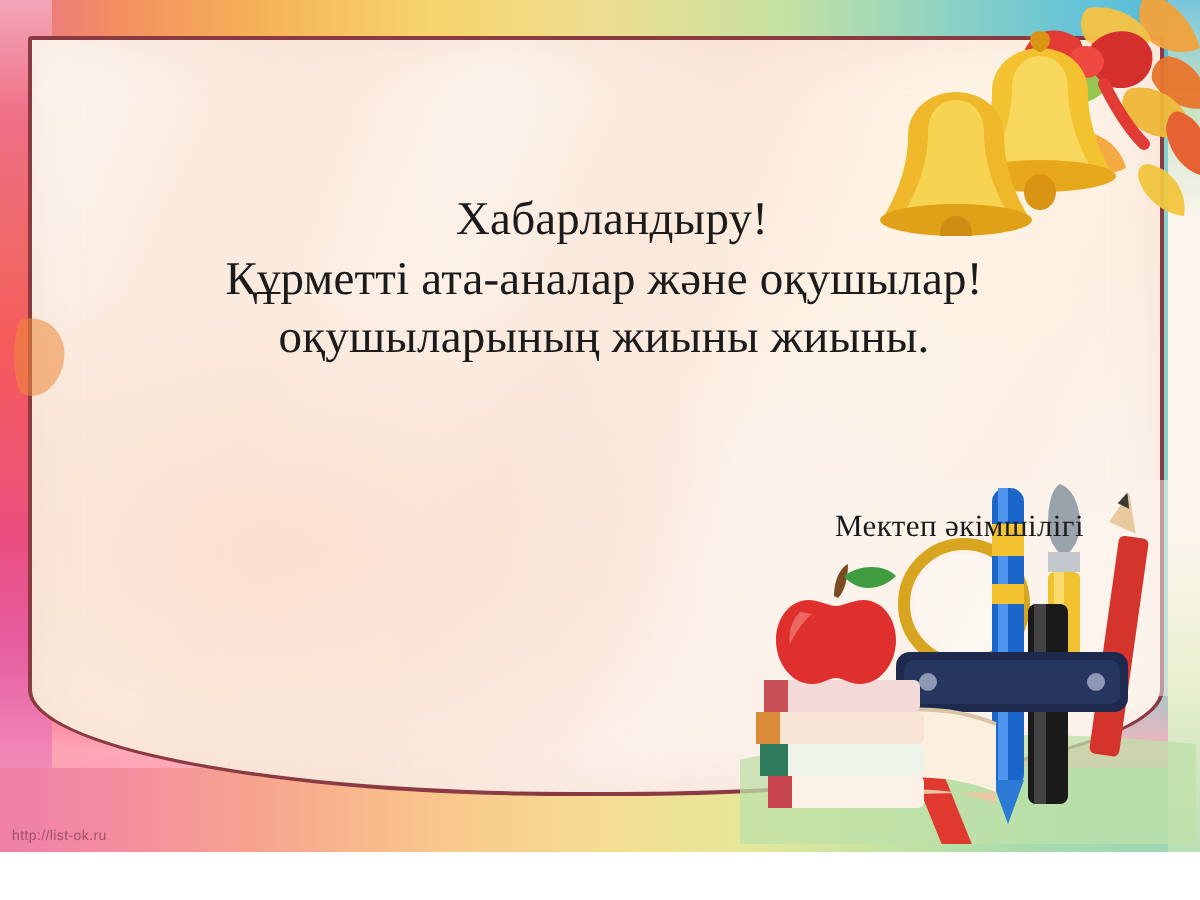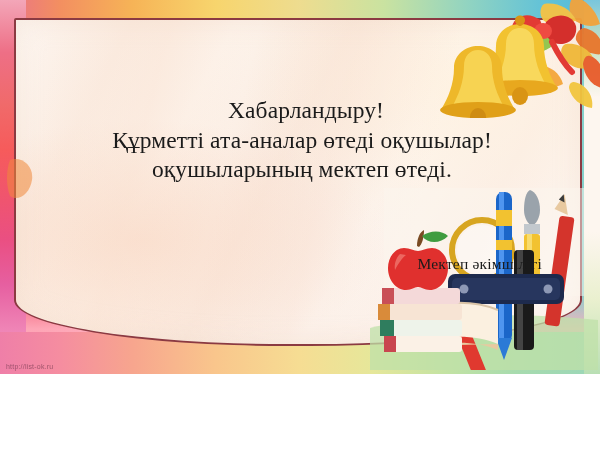--- a/index.html
+++ b/index.html
@@ -4,21 +4,21 @@
 <title>Хабарландыру</title>
 <style>
   html, body {
     margin: 0;
     padding: 0;
     background: #ffffff;
   }
   #poster {
     position: relative;
     width: 600px;
-    height: 374px;
+    height: 426px;
     overflow: hidden;
     font-family: "Liberation Serif", "DejaVu Serif", serif;
     background: #eab308;
   }
 
   
   .border-layer {
     position: absolute;
     inset: 0;
     background:
@@ -276,21 +276,21 @@
       <path d="M52 48 C60 42 72 42 78 48 C70 56 58 56 52 48Z" fill="#3f9c40"></path>
     </g>
   </svg>
 
   <svg class="deco" id="deco-leaf-left" viewBox="0 0 30 60">
     <path d="M4 10 C16 6 28 16 26 30 C24 44 12 52 4 46 C0 36 0 20 4 10Z" fill="#f08a3c"></path>
   </svg>
 
   <div class="text-block">
     <div class="line line-1">Хабарландыру!</div>
-    <div class="line line-2">Құрметті ата-аналар өтеді оқушылар!</div>
-    <div class="line line-4">оқушыларының мектеп өтеді.</div>
+    <div class="line line-2">Құрметті ата-аналар және оқушылар!</div>
+    <div class="line line-4">оқушыларының жиыны жиыны.</div>
   </div>
 
   <div class="signature">Мектеп әкімшілігі</div>
 
   <div class="watermark">http://list-ok.ru</div>
 
 </div>
 
 </body></html>

